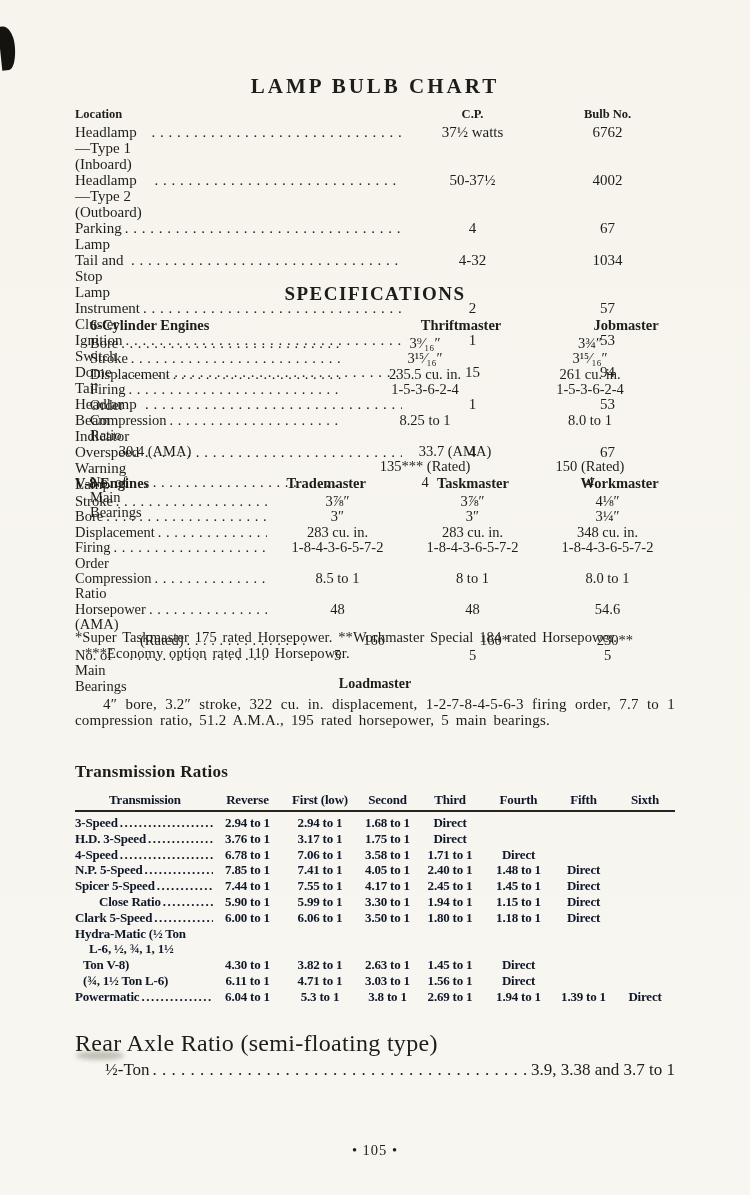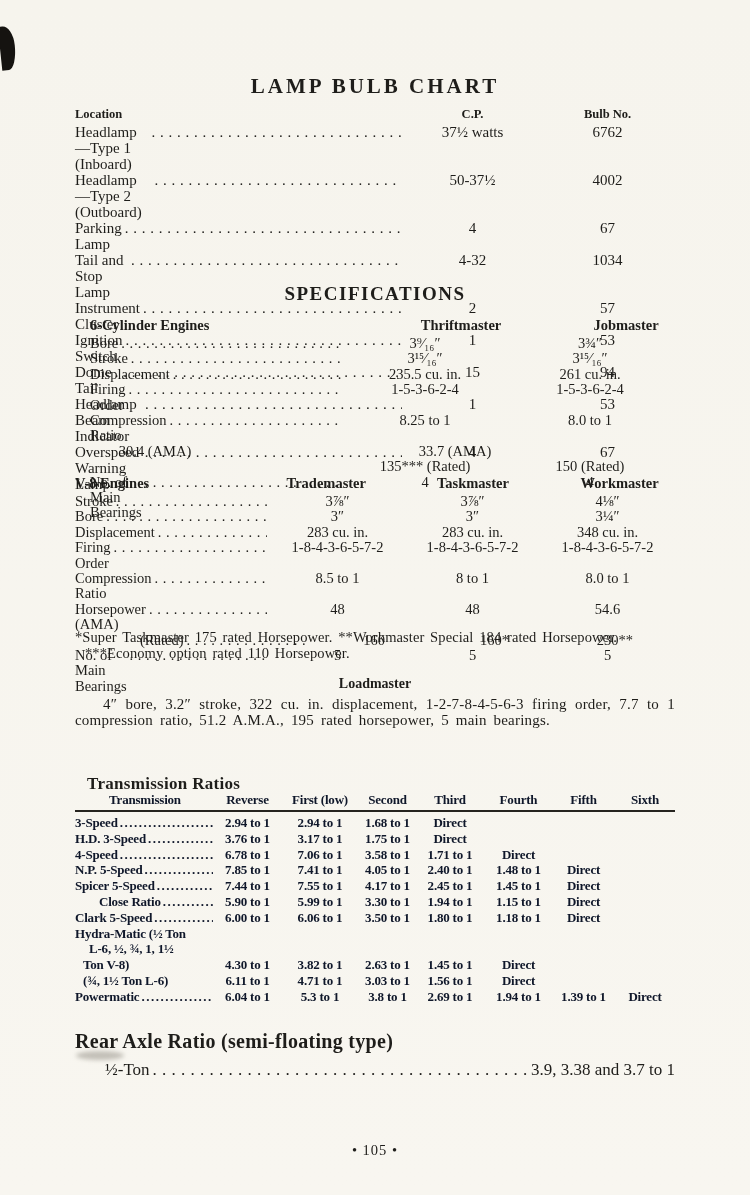--- a/index.html
+++ b/index.html
@@ -75,21 +75,21 @@
   .thead { font-weight: bold; border-bottom: 2px solid #26241f; padding-bottom: 3px; margin-bottom: 3px; line-height: 14px; }
   .tlbl { display: flex; align-items: baseline; min-width: 0; font-weight: bold; letter-spacing: -.2px; white-space: nowrap; }
   .trow .c { font-weight: bold; }
   .tdots { margin: 0 2px; }
   .tdots::after { content: "........................................................"; letter-spacing: 1.5px; }
   .in0 { padding-left: 8px; }
   .in1 { padding-left: 14px; }
   .in2 { padding-left: 24px; }
 
   
-  .axle-title { top: 1030px; font-size: 20px; font-weight: bold; letter-spacing: .3px; }
+  .axle-title { top: 1030px; font-size: 24px; font-weight: normal; letter-spacing: .3px; }
   .axle-row { top: 1060px; display: flex; align-items: baseline; font-size: 17px; line-height: 20px; }
   .axle-row .t { padding-left: 30px; white-space: nowrap; }
   .axle-row .val { white-space: nowrap; }
 
   .page-num { top: 1126px; font-size: 14.5px; letter-spacing: 1px; margin-top: 16px; }
 </style>
 </head>
 <body>
 
 <div class="corner-mark"></div>
@@ -324,21 +324,21 @@
     <span class="c">5</span>
     <span class="c">5</span>
   </div>
 </div>
 
 <p class="sec footnote" style="margin:0;">*Super Taskmaster 175 rated Horsepower. **Workmaster Special 184 rated Horsepower. ***Economy option rated 110 Horsepower.</p>
 
 <h3 class="full loadmaster-head" style="margin:0;">Loadmaster</h3>
 <p class="sec loadmaster-text" style="margin:0;">4″ bore, 3.2″ stroke, 322 cu. in. displacement, 1-2-7-8-4-5-6-3 firing order, 7.7 to 1 compression ratio, 51.2 A.M.A., 195 rated horsepower, 5 main bearings.</p>
 
-<h2 class="sec trans-title" style="margin:12px;">Transmission Ratios</h2>
+<h2 class="sec trans-title" style="margin:0;">Transmission Ratios</h2>
 
 <div class="sec trans">
   <div class="trow thead">
     <span class="c">Transmission</span>
     <span class="c">Reverse</span>
     <span class="c">First (low)</span>
     <span class="c">Second</span>
     <span class="c">Third</span>
     <span class="c">Fourth</span>
     <span class="c">Fifth</span>

